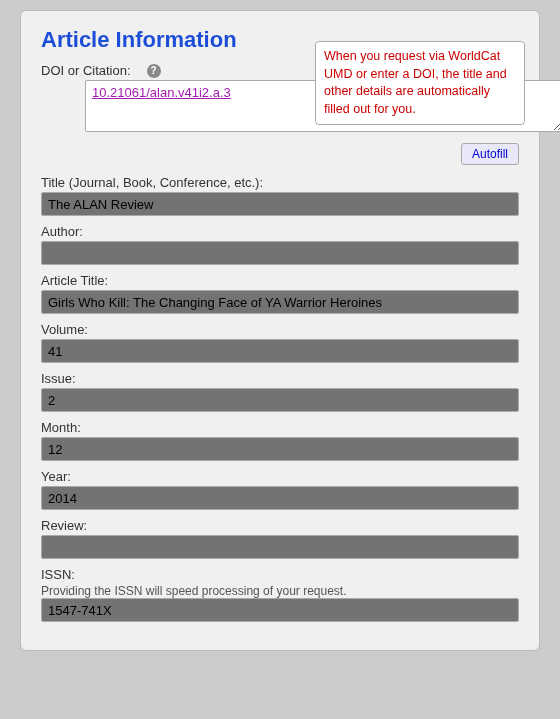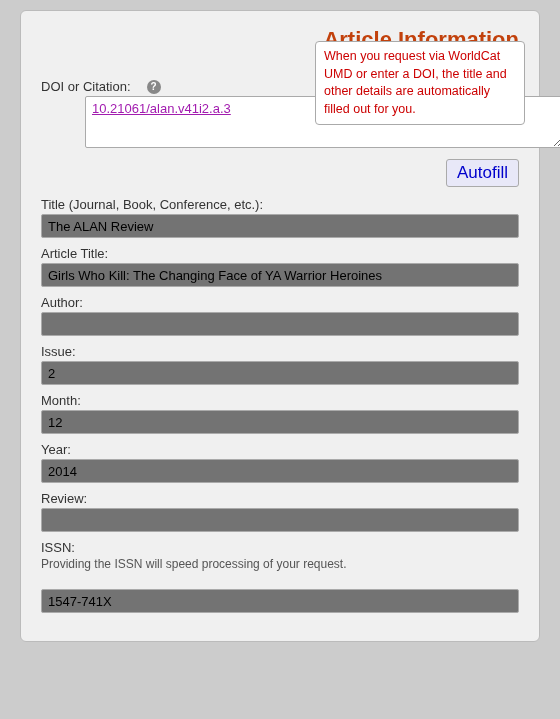--- a/index.html
+++ b/index.html
@@ -16,24 +16,23 @@
     .card {
       background: #f0f0f0;
       border: 1px solid #bbb;
       border-radius: 6px;
       width: 520px;
       padding: 16px 20px 20px 20px;
       position: relative;
     }
     .page-title {
       font-size: 22px;
-      color: #c2410c;
+      color: #1d4ed8;
       font-weight: bold;
-      margin-bottom: 26px;
-      text-align: right;
+      margin-bottom: 10px;
     }
     .tooltip-bubble {
       background: white;
       border: 1px solid #aaa;
       border-radius: 4px;
       padding: 6px 8px;
       color: #c00;
       font-size: 12.5px;
       line-height: 1.4;
       max-width: 210px;
@@ -79,42 +78,42 @@
       display: flex;
       justify-content: flex-end;
       margin-bottom: 10px;
       margin-top: 2px;
     }
     .autofill-btn {
       background: #e8e8f8;
       border: 1px solid #aaa;
       border-radius: 3px;
       padding: 3px 10px;
-      font-size: 17px;
+      font-size: 12px;
       color: #00c;
       cursor: pointer;
       font-weight: normal;
     }
     .field-group {
       margin-bottom: 8px;
     }
     .field-input {
       width: 100%;
       height: 24px;
       border: 1px solid #aaa;
       background: #737373;
       border-radius: 2px;
       padding: 3px 6px;
       font-size: 13px;
       font-family: Arial, sans-serif;
     }
     .issn-hint {
       font-size: 12px;
       color: #555;
-      margin-bottom: 18px;
+      margin-bottom: 0;
     }
   </style>
 </head>
 <body>
 
 <div class="card">
   <div class="page-title">Article Information</div>
 
   <div class="tooltip-bubble">When you request via WorldCat UMD or enter a DOI, the title and other details are automatically filled out for you.</div>
 
@@ -125,22 +124,23 @@
     </div>
     <textarea class="doi-textarea" style="color: #a21caf; margin-left: 44px;">10.21061/alan.v41i2.a.3</textarea>
   </div>
 
   <div class="autofill-row">
     <button class="autofill-btn">Autofill</button>
   </div>
 
   <div id="fields-container">
       <div class="field-group"><div class="label">Title (Journal, Book, Conference, etc.):</div><input type="text" class="field-input" value="The ALAN Review" style=""></div>
+      <div class="field-group"><div class="label">Author:</div><input type="text" class="field-input" style=""></div>
       <div class="field-group"><div class="label">Article Title:</div><input type="text" class="field-input" value="Girls Who Kill: The Changing Face of YA Warrior Heroines" style=""></div>
-      <div class="field-group"><div class="label">Author:</div><input type="text" class="field-input" style=""></div>
+      <div class="field-group"><div class="label">Volume:</div><input type="text" class="field-input" value="41" style=""></div>
       <div class="field-group"><div class="label">Issue:</div><input type="text" class="field-input" value="2" style=""></div>
       <div class="field-group"><div class="label">Month:</div><input type="text" class="field-input" value="12" style=""></div>
       <div class="field-group"><div class="label">Year:</div><input type="text" class="field-input" value="2014" style=""></div>
       <div class="field-group"><div class="label">Review:</div><input type="text" class="field-input" style=""></div>
     </div>
 
   <div class="field-group">
     <div class="label">ISSN:</div>
     <div class="issn-hint">Providing the ISSN will speed processing of your request.</div>
     <input type="text" class="field-input" value="1547-741X" style="">

